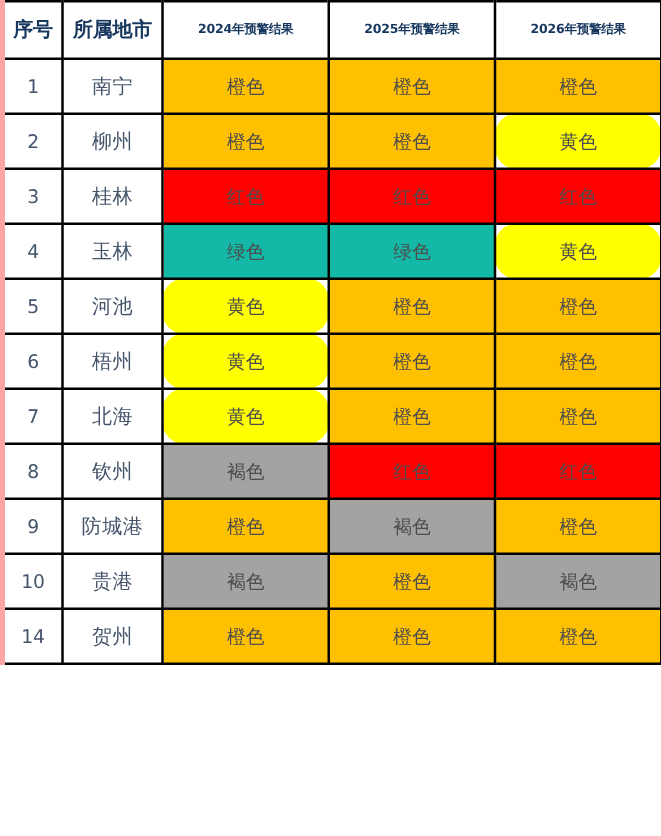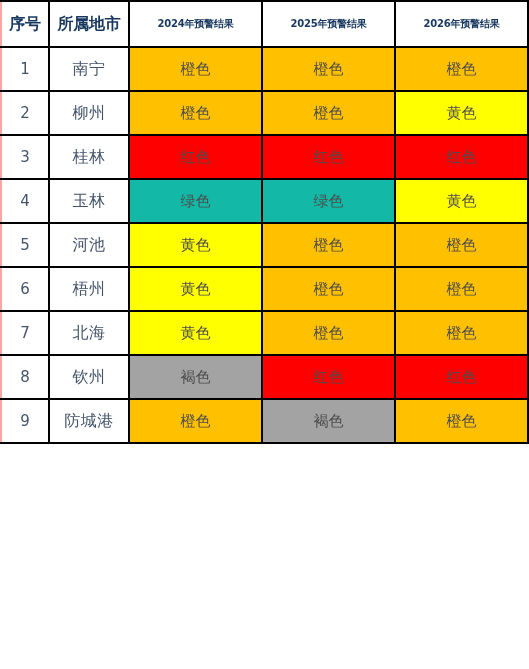--- a/index.html
+++ b/index.html
@@ -13,21 +13,21 @@
     overflow: hidden;
     font-family: "DejaVu Sans", "Liberation Sans", sans-serif;
   }
 
   .warning-table {
     border-collapse: collapse;
     table-layout: fixed;
     width: 527px;
     margin: 0;
     border-top: 2px solid #000000;
-    border-left: 2px solid #fca5a5;
+    border-left: 4px solid #fca5a5;
   }
 
   .warning-table col.c-idx   { width: 48px; }
   .warning-table col.c-city  { width: 80px; }
   .warning-table col.c-year  { width: 133px; }
 
   .warning-table th,
   .warning-table td {
     border-right: 2px solid #000000;
     border-bottom: 2px solid #000000;
@@ -63,21 +63,21 @@
   .warning-table tbody td.idx { font-size: 15px; }
   .warning-table tbody td.city { font-size: 16px; letter-spacing: 0.5px; }
 
   .warning-table tbody td.val {
     color: #4d4d4d;
     font-size: 15px;
   }
 
   
   .lvl-orange { background: #ffc000; }
-  .lvl-yellow { background: #ffff00; }
+  .lvl-yellow { background: #ffff00; border-radius: 17px; }
   .lvl-red    { background: #ff0000; }
   .lvl-green  { background: #14b8a6; }
   .lvl-brown  { background: #a3a3a3; }
 </style>
 </head>
 <body>
 
 <table class="warning-table">
   <colgroup>
     <col class="c-idx">
@@ -152,14 +152,28 @@
         <td class="val lvl-red">红色</td>
         <td class="val lvl-red">红色</td>
       </tr>
       <tr>
         <td class="idx">9</td>
         <td class="city">防城港</td>
         <td class="val lvl-orange">橙色</td>
         <td class="val lvl-brown">褐色</td>
         <td class="val lvl-orange">橙色</td>
       </tr>
+      <tr>
+        <td class="idx">10</td>
+        <td class="city">贵港</td>
+        <td class="val lvl-brown">褐色</td>
+        <td class="val lvl-orange">橙色</td>
+        <td class="val lvl-brown">褐色</td>
+      </tr>
+      <tr>
+        <td class="idx">14</td>
+        <td class="city">贺州</td>
+        <td class="val lvl-orange">橙色</td>
+        <td class="val lvl-orange">橙色</td>
+        <td class="val lvl-orange">橙色</td>
+      </tr>
     </tbody>
 </table>
 
 </body></html>

